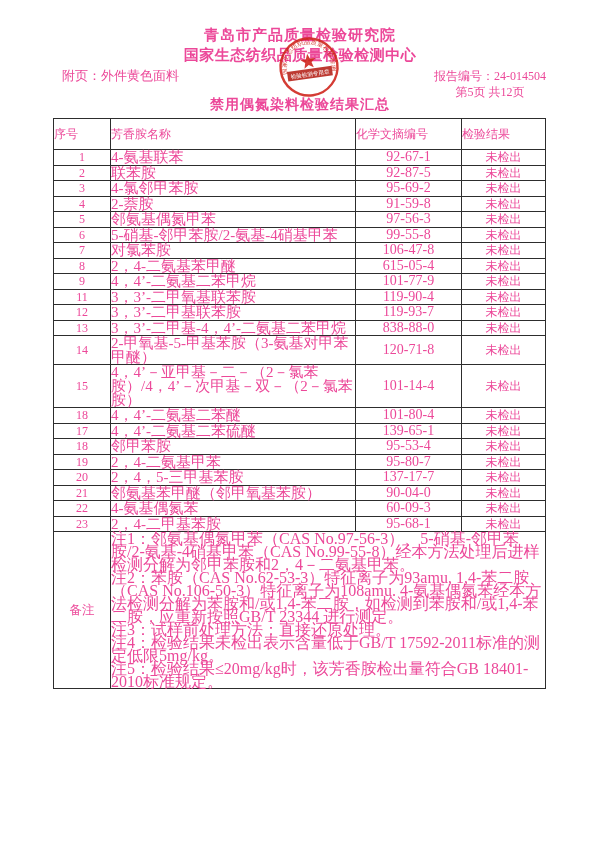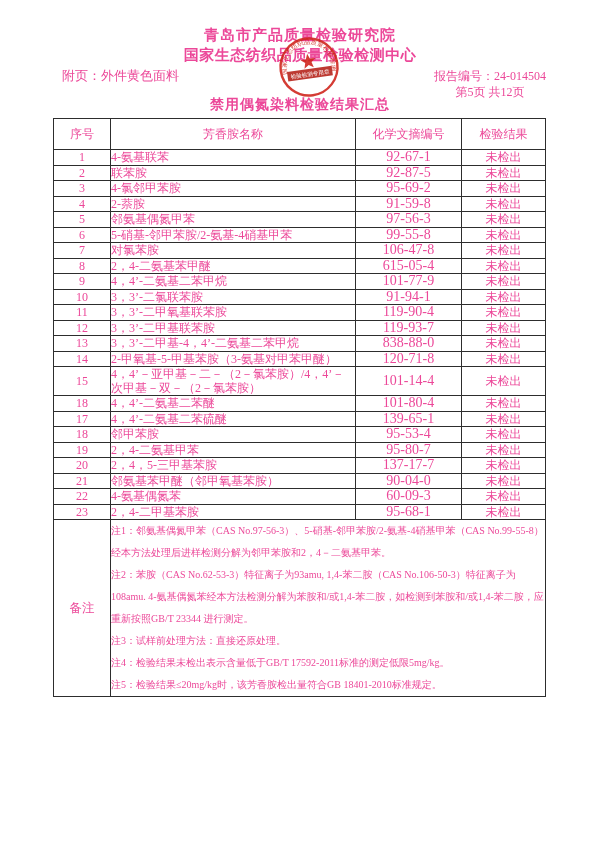--- a/index.html
+++ b/index.html
@@ -19,29 +19,29 @@
                font-size:14px; font-weight:700; letter-spacing:1px; }
   .stamp { position:absolute; left:277px; top:35px; opacity:0.88; }
 
   table.results {
     position:absolute; left:53px; top:118px; width:492px;
     border-collapse:collapse; table-layout:fixed;
   }
   table.results th, table.results td {
     border:1.5px solid #2d2d2d; padding:0; vertical-align:middle;
   }
-  table.results thead th { height:30px; font-size:12px; font-weight:400; text-align:center; }
+  table.results thead th { height:30px; font-size:12px; font-weight:400; text-align:left; }
   td.c-seq    { height:14.5px; font-size:12px; text-align:center; line-height:14px; }
-  td.c-name   { height:14.5px; font-size:12px; text-align:left; padding:0 2px 0 3px;
+  td.c-name   { height:14.5px; font-size:15px; text-align:left; padding:0 2px 0 3px;
                 line-height:14px; }
   td.c-cas    { height:14.5px; font-size:14px; text-align:center; line-height:14px; }
   td.c-result { height:14.5px; font-size:12px; text-align:center; line-height:14px; }
   td.remarks-label { font-size:12.5px; text-align:center; }
   td.remarks-cell  { padding:1px 3px; vertical-align:top; }
-  .remark { font-size:10px; line-height:22px; text-align:left; }
+  .remark { font-size:16px; line-height:13px; text-align:left; }
 </style>
 </head>
 <body>
 
 <div class="page">
 
   <div class="org1">青岛市产品质量检验研究院</div>
   <div class="org2">国家生态纺织品质量检验检测中心</div>
 
   <div class="attachment">附页：外件黄色面料</div>
@@ -130,26 +130,20 @@
           <td class="c-cas">615-05-4</td>
           <td class="c-result">未检出</td>
         </tr>
         <tr>
           <td class="c-seq">9</td>
           <td class="c-name">4，4’-二氨基二苯甲烷</td>
           <td class="c-cas">101-77-9</td>
           <td class="c-result">未检出</td>
         </tr>
         <tr>
-          <td class="c-seq">10</td>
-          <td class="c-name">3，3’-二氯联苯胺</td>
-          <td class="c-cas">91-94-1</td>
-          <td class="c-result">未检出</td>
-        </tr>
-        <tr>
           <td class="c-seq">11</td>
           <td class="c-name">3，3’-二甲氧基联苯胺</td>
           <td class="c-cas">119-90-4</td>
           <td class="c-result">未检出</td>
         </tr>
         <tr>
           <td class="c-seq">12</td>
           <td class="c-name">3，3’-二甲基联苯胺</td>
           <td class="c-cas">119-93-7</td>
           <td class="c-result">未检出</td>

